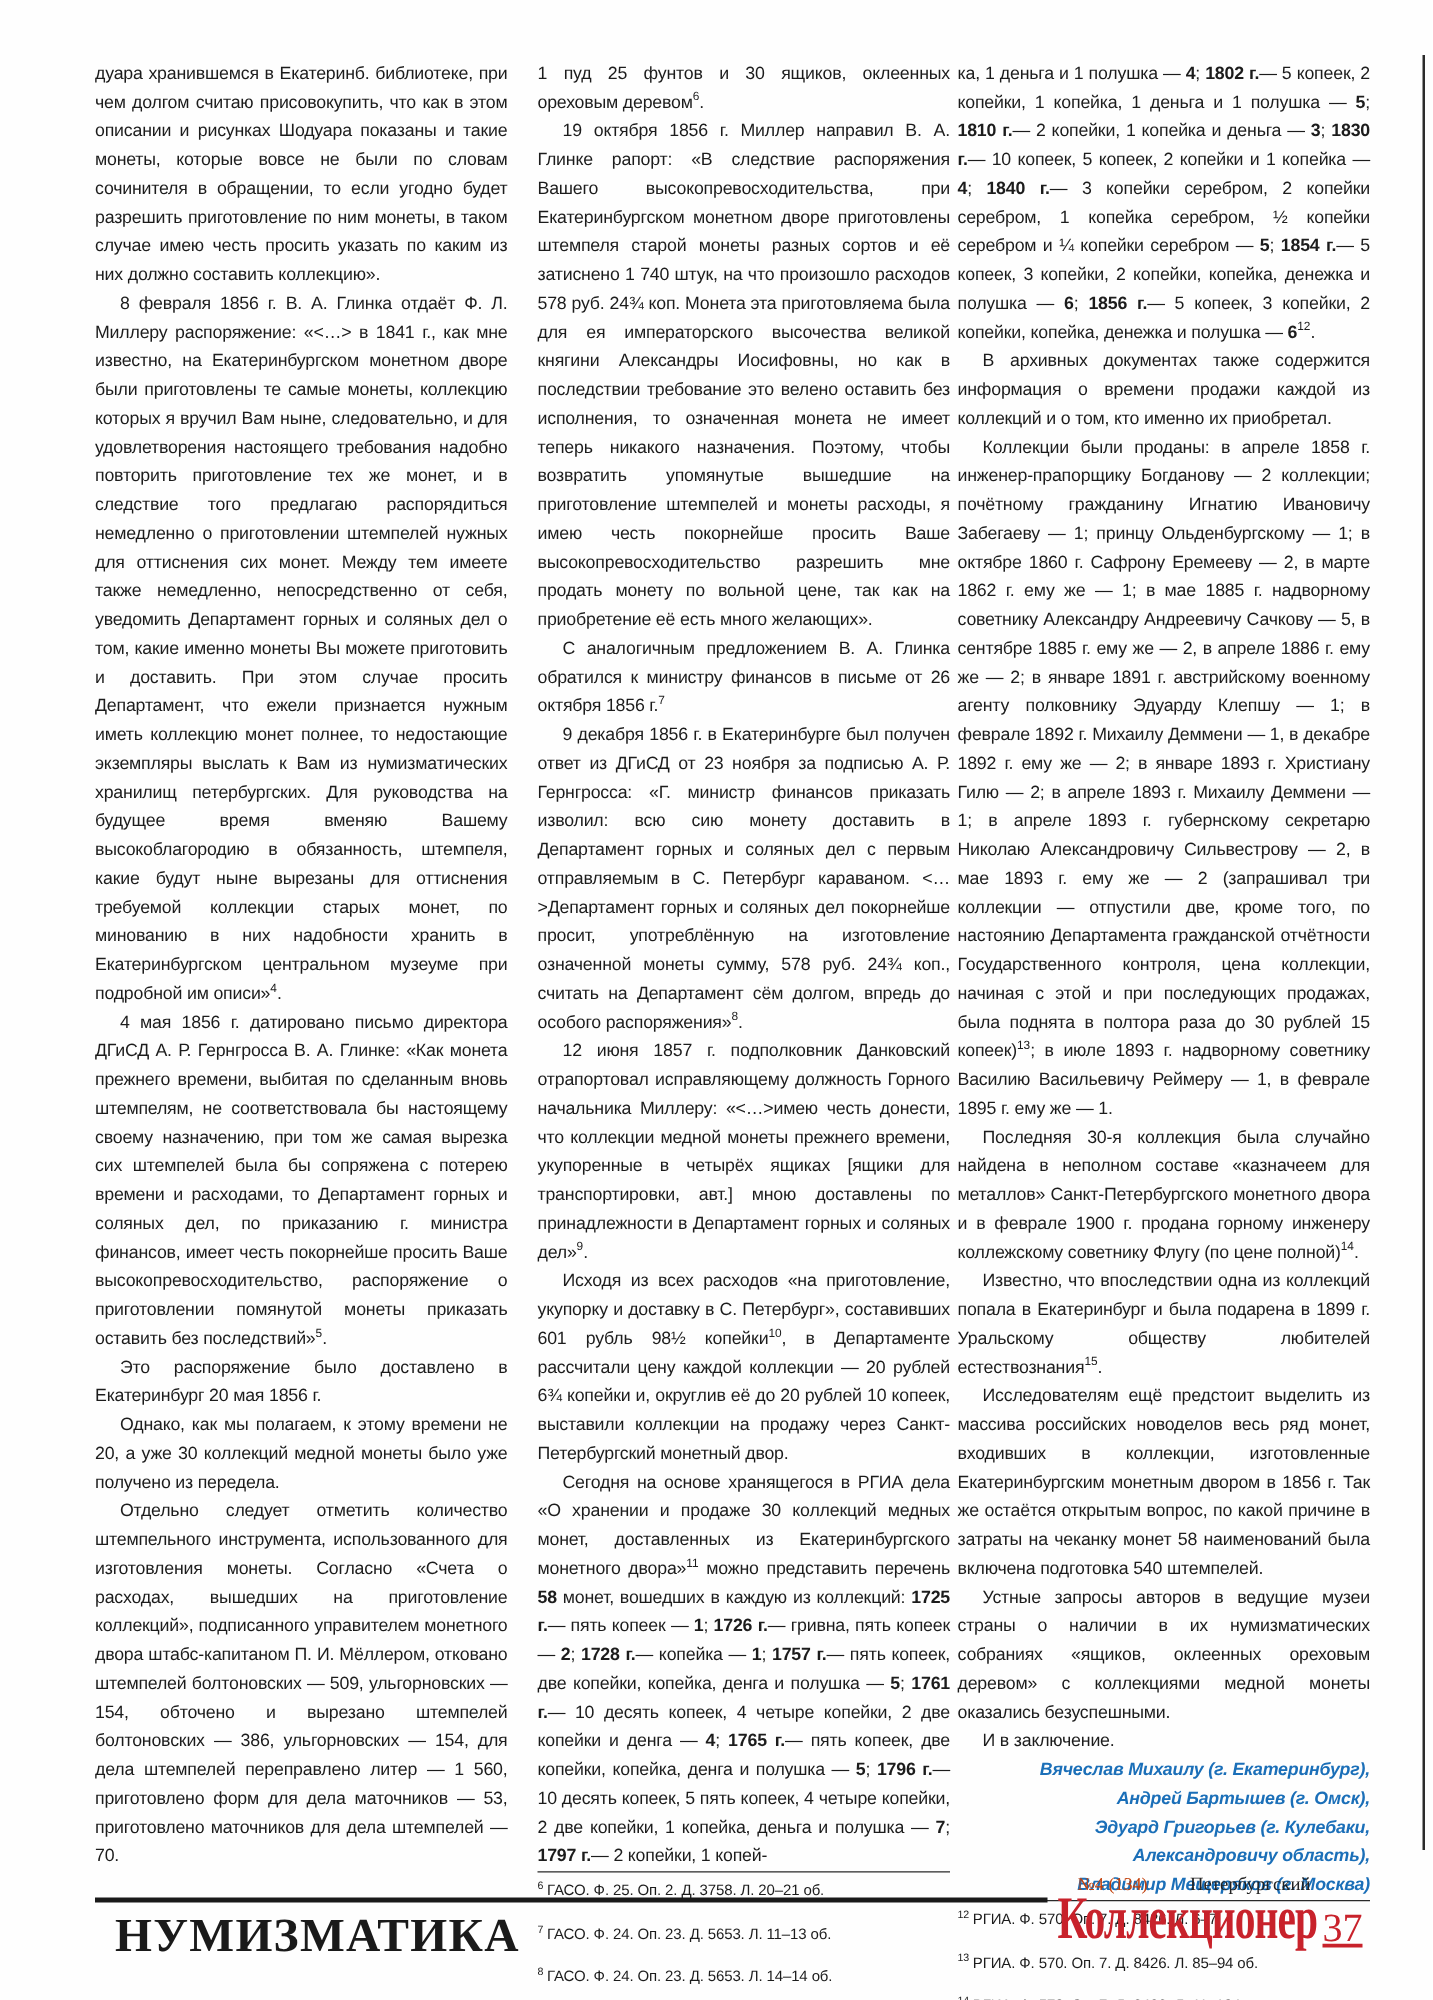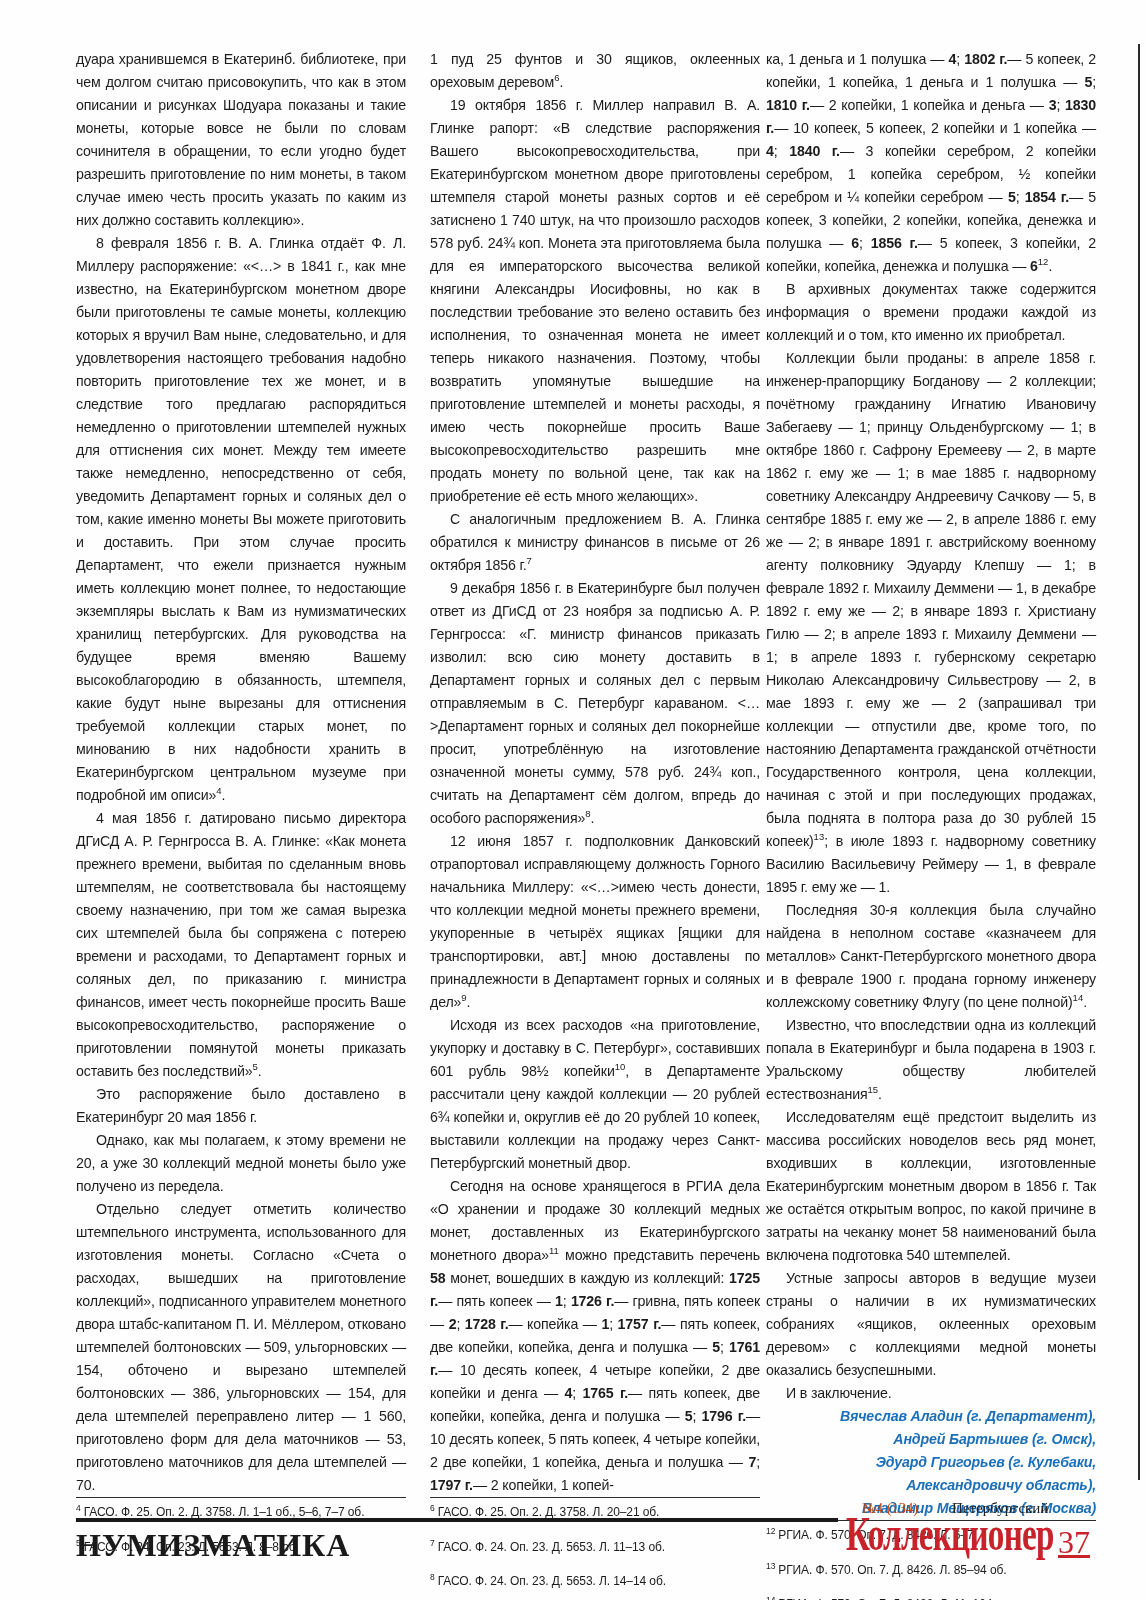--- a/index.html
+++ b/index.html
@@ -13,22 +13,22 @@
   .ind { text-indent:20px; }
   .b { font-weight:700; }
   .i { font-style:italic; }
   .sup { font-size:9.5px; vertical-align:super; line-height:0; letter-spacing:0; }
   .author { text-align:right; font-weight:700; font-style:italic; color:#1b6fb8; text-indent:0; }
   .fnblock { margin-top:auto; border-top:1.3px solid #2a2a2a; padding-top:6px;
              font-size:12px; line-height:16.6px; letter-spacing:-0.1px; text-align:left; }
   .fn { margin:0 0 18px 0; }
   .fn .num { font-size:8.5px; vertical-align:super; margin-right:3px; line-height:0; }
   .footer-rule { position:absolute; left:76px; top:1518px; width:762px; height:4px; background:#1a1a1a; }
-  .section-title { position:absolute; left:76px; top:1527px; font-family:"Liberation Serif", serif;
-                   font-weight:700; font-size:32px; letter-spacing:1px; color:#1a1a1a; }
+  .section-title { position:absolute; left:92px; top:1527px; font-family:"Liberation Serif", serif;
+                   font-weight:700; font-size:38px; letter-spacing:1px; color:#1a1a1a; }
   .logo-issue { position:absolute; left:862px; top:1500px; font-family:"Liberation Serif", serif;
                 font-size:14.5px; color:#c2410c; }
   .logo-city  { position:absolute; left:952px; top:1500px; font-family:"Liberation Serif", serif;
                 font-size:15px; color:#222; }
   .logo-name  { position:absolute; left:846px; top:1506px; font-family:"Liberation Serif", serif;
                 font-weight:700; font-size:46px; white-space:nowrap; letter-spacing:-1px;
                 transform:scaleX(0.72) scaleY(1.05); transform-origin:0 0; }
   .page-num   { position:absolute; left:1058px; top:1524px; font-family:"Liberation Serif", serif;
                 font-size:32px;text-decoration:underline; }
 </style>
@@ -40,24 +40,20 @@
   <div class="vrule"></div>
 
   <div class="col col-0">
     <div class="col-body">
         <p class=""><span>дуара хранившемся в Екатеринб. библиотеке, при чем долгом считаю присовокупить, что как в этом описании и рисунках Шодуара показаны и такие монеты, которые вовсе не были по словам сочинителя в обращении, то если угодно будет разрешить приготовление по ним монеты, в таком случае имею честь просить указать по каким из них должно составить коллекцию».</span></p>
         <p class="ind"><span>8 февраля 1856 г. В. А. Глинка отдаёт Ф. Л. Миллеру распоряжение: «&lt;…&gt; в 1841 г., как мне известно, на Екатеринбургском монетном дворе были приготовлены те самые монеты, коллекцию которых я вручил Вам ныне, следовательно, и для удовлетворения настоящего требования надобно повторить приготовление тех же монет, и в следствие того предлагаю распорядиться немедленно о приготовлении штемпелей нужных для оттиснения сих монет. Между тем имеете также немедленно, непосредственно от себя, уведомить Департамент горных и соляных дел о том, какие именно монеты Вы можете приготовить и доставить. При этом случае просить Департамент, что ежели признается нужным иметь коллекцию монет полнее, то недостающие экземпляры выслать к Вам из нумизматических хранилищ петербургских. Для руководства на будущее время вменяю Вашему высокоблагородию в обязанность, штемпеля, какие будут ныне вырезаны для оттиснения требуемой коллекции старых монет, по минованию в них надобности хранить в Екатеринбургском центральном музеуме при подробной им описи»</span><span class="sup">4</span><span>.</span></p>
         <p class="ind"><span>4 мая 1856 г. датировано письмо директора ДГиСД А. Р. Гернгросса В. А. Глинке: «Как монета прежнего времени, выбитая по сделанным вновь штемпелям, не соответствовала бы настоящему своему назначению, при том же самая вырезка сих штемпелей была бы сопряжена с потерею времени и расходами, то Департамент горных и соляных дел, по приказанию г. министра финансов, имеет честь покорнейше просить Ваше высокопревосходительство, распоряжение о приготовлении помянутой монеты приказать оставить без последствий»</span><span class="sup">5</span><span>.</span></p>
         <p class="ind"><span>Это распоряжение было доставлено в Екатеринбург 20 мая 1856 г.</span></p>
         <p class="ind"><span>Однако, как мы полагаем, к этому времени не 20, а уже 30 коллекций медной монеты было уже получено из передела.</span></p>
         <p class="ind"><span>Отдельно следует отметить количество штемпельного инструмента, использованного для изготовления монеты. Согласно «Счета о расходах, вышедших на приготовление коллекций», подписанного управителем монетного двора штабс-капитаном П. И. Мёллером, отковано штемпелей болтоновских — 509, ульгорновских — 154, обточено и вырезано штемпелей болтоновских — 386, ульгорновских — 154, для дела штемпелей переправлено литер — 1 560, приготовлено форм для дела маточников — 53, приготовлено маточников для дела штемпелей — 70.</span></p>
-      </div>
-    <div class="fnblock">
-        <p class="fn"><span class="num">4</span><span>ГАСО. Ф. 25. Оп. 2. Д. 3758. Л. 1–1 об., 5–6, 7–7 об.</span></p>
-        <p class="fn"><span class="num">5</span><span>ГАСО. Ф. 24. Оп. 23. Д. 5653. Л. 8–8 об.</span></p>
       </div>
   </div>
 
   <div class="col col-1">
     <div class="col-body">
         <p class=""><span>1 пуд 25 фунтов и 30 ящиков, оклеенных ореховым деревом</span><span class="sup">6</span><span>.</span></p>
         <p class="ind"><span>19 октября 1856 г. Миллер направил В. А. Глинке рапорт: «В следствие распоряжения Вашего высокопревосходительства, при Екатеринбургском монетном дворе приготовлены штемпеля старой монеты разных сортов и её затиснено 1 740 штук, на что произошло расходов 578 руб. 24¾ коп. Монета эта приготовляема была для ея императорского высочества великой княгини Александры Иосифовны, но как в последствии требование это велено оставить без исполнения, то означенная монета не имеет теперь никакого назначения. Поэтому, чтобы возвратить упомянутые вышедшие на приготовление штемпелей и монеты расходы, я имею честь покорнейше просить Ваше высокопревосходительство разрешить мне продать монету по вольной цене, так как на приобретение её есть много желающих».</span></p>
         <p class="ind"><span>С аналогичным предложением В. А. Глинка обратился к министру финансов в письме от 26 октября 1856 г.</span><span class="sup">7</span></p>
         <p class="ind"><span>9 декабря 1856 г. в Екатеринбурге был получен ответ из ДГиСД от 23 ноября за подписью А. Р. Гернгросса: «Г. министр финансов приказать изволил: всю сию монету доставить в Департамент горных и соляных дел с первым отправляемым в С. Петербург караваном. &lt;…&gt;Департамент горных и соляных дел покорнейше просит, употреблённую на изготовление означенной монеты сумму, 578 руб. 24¾ коп., считать на Департамент сём долгом, впредь до особого распоряжения»</span><span class="sup">8</span><span>.</span></p>
         <p class="ind"><span>12 июня 1857 г. подполковник Данковский отрапортовал исправляющему должность Горного начальника Миллеру: «&lt;…&gt;имею честь донести, что коллекции медной монеты прежнего времени, укупоренные в четырёх ящиках [ящики для транспортировки, авт.] мною доставлены по принадлежности в Департамент горных и соляных дел»</span><span class="sup">9</span><span>.</span></p>
@@ -73,25 +69,25 @@
         <p class="fn"><span class="num">11</span><span>РГИА. Ф. 570. Оп. 7. Д. 8426.</span></p>
       </div>
   </div>
 
   <div class="col col-2">
     <div class="col-body">
         <p class=""><span>ка, 1 деньга и 1 полушка — </span><span class="b">4</span><span>; </span><span class="b">1802 г.</span><span>— 5 копеек, 2 копейки, 1 копейка, 1 деньга и 1 полушка — </span><span class="b">5</span><span>; </span><span class="b">1810 г.</span><span>— 2 копейки, 1 копейка и деньга — </span><span class="b">3</span><span>; </span><span class="b">1830 г.</span><span>— 10 копеек, 5 копеек, 2 копейки и 1 копейка — </span><span class="b">4</span><span>; </span><span class="b">1840 г.</span><span>— 3 копейки серебром, 2 копейки серебром, 1 копейка серебром, ½ копейки серебром и ¼ копейки серебром — </span><span class="b">5</span><span>; </span><span class="b">1854 г.</span><span>— 5 копеек, 3 копейки, 2 копейки, копейка, денежка и полушка — </span><span class="b">6</span><span>; </span><span class="b">1856 г.</span><span>— 5 копеек, 3 копейки, 2 копейки, копейка, денежка и полушка — </span><span class="b">6</span><span class="sup">12</span><span>.</span></p>
         <p class="ind"><span>В архивных документах также содержится информация о времени продажи каждой из коллекций и о том, кто именно их приобретал.</span></p>
         <p class="ind"><span>Коллекции были проданы: в апреле 1858 г. инженер-прапорщику Богданову — 2 коллекции; почётному гражданину Игнатию Ивановичу Забегаеву — 1; принцу Ольденбургскому — 1; в октябре 1860 г. Сафрону Еремееву — 2, в марте 1862 г. ему же — 1; в мае 1885 г. надворному советнику Александру Андреевичу Сачкову — 5, в сентябре 1885 г. ему же — 2, в апреле 1886 г. ему же — 2; в январе 1891 г. австрийскому военному агенту полковнику Эдуарду Клепшу — 1; в феврале 1892 г. Михаилу Деммени — 1, в декабре 1892 г. ему же — 2; в январе 1893 г. Христиану Гилю — 2; в апреле 1893 г. Михаилу Деммени — 1; в апреле 1893 г. губернскому секретарю Николаю Александровичу Сильвестрову — 2, в мае 1893 г. ему же — 2 (запрашивал три коллекции — отпустили две, кроме того, по настоянию Департамента гражданской отчётности Государственного контроля, цена коллекции, начиная с этой и при последующих продажах, была поднята в полтора раза до 30 рублей 15 копеек)</span><span class="sup">13</span><span>; в июле 1893 г. надворному советнику Василию Васильевичу Реймеру — 1, в феврале 1895 г. ему же — 1.</span></p>
         <p class="ind"><span>Последняя 30-я коллекция была случайно найдена в неполном составе «казначеем для металлов» Санкт-Петербургского монетного двора и в феврале 1900 г. продана горному инженеру коллежскому советнику Флугу (по цене полной)</span><span class="sup">14</span><span>.</span></p>
-        <p class="ind"><span>Известно, что впоследствии одна из коллекций попала в Екатеринбург и была подарена в 1903 г. Уральскому обществу любителей естествознания</span><span class="sup">15</span><span>.</span></p>
+        <p class="ind"><span>Известно, что впоследствии одна из коллекций попала в Екатеринбург и была подарена в 1899 г. Уральскому обществу любителей естествознания</span><span class="sup">15</span><span>.</span></p>
         <p class="ind"><span>Исследователям ещё предстоит выделить из массива российских новоделов весь ряд монет, входивших в коллекции, изготовленные Екатеринбургским монетным двором в 1856 г. Так же остаётся открытым вопрос, по какой причине в затраты на чеканку монет 58 наименований была включена подготовка 540 штемпелей.</span></p>
         <p class="ind"><span>Устные запросы авторов в ведущие музеи страны о наличии в их нумизматических собраниях «ящиков, оклеенных ореховым деревом» с коллекциями медной монеты оказались безуспешными.</span></p>
         <p class="ind"><span>И в заключение.</span></p>
-        <p class=" author" style="color: rgb(27, 111, 184);"><span>Вячеслав Аладин (г. Департамент),</span></p>
+        <p class=" author" style="color: rgb(27, 111, 184);"><span>Вячеслав Михаилу (г. Екатеринбург),</span></p>
         <p class=" author" style="color: rgb(27, 111, 184);"><span>Андрей Бартышев (г. Омск),</span></p>
         <p class=" author" style="color: rgb(27, 111, 184);"><span>Эдуард Григорьев (г. Кулебаки,</span></p>
         <p class=" author" style="color: rgb(27, 111, 184);"><span>Александровичу область),</span></p>
         <p class=" author" style="color: rgb(27, 111, 184);"><span>Владимир Мещеряков (г. Москва)</span></p>
       </div>
     <div class="fnblock">
         <p class="fn"><span class="num">12</span><span>РГИА. Ф. 570. Оп. 7. Д. 8426. Л. 6–7.</span></p>
         <p class="fn"><span class="num">13</span><span>РГИА. Ф. 570. Оп. 7. Д. 8426. Л. 85–94 об.</span></p>
         <p class="fn"><span class="num">14</span><span>РГИА. Ф. 570. Оп. 7. Д. 8426. Л. 11–104.</span></p>
         <p class="fn"><span class="num">15</span><span>Монеты – «новоделы» // Урал. 1968, № 6 С. 187; </span><span class="i">Григорьев Э. А., Мещеряков В. Н., Черноухов А. В.</span></p>

